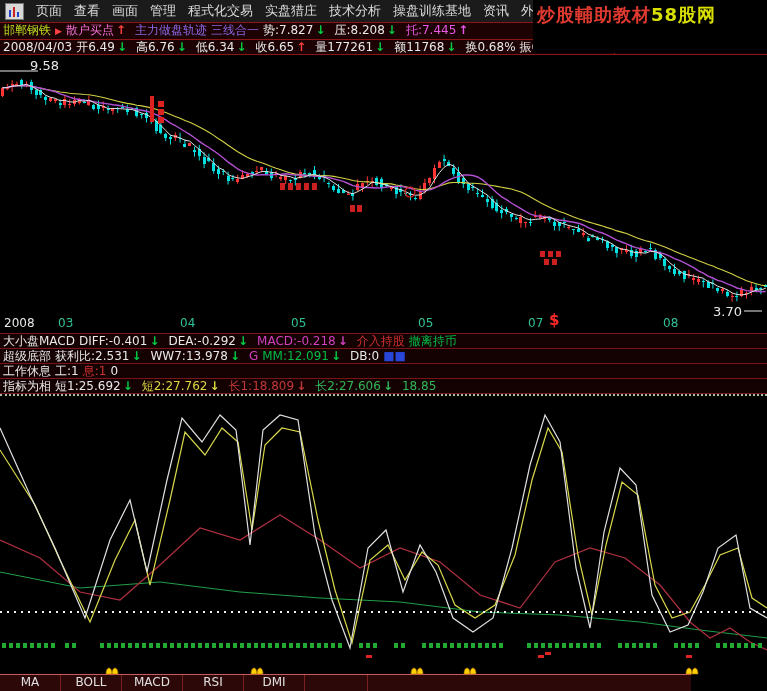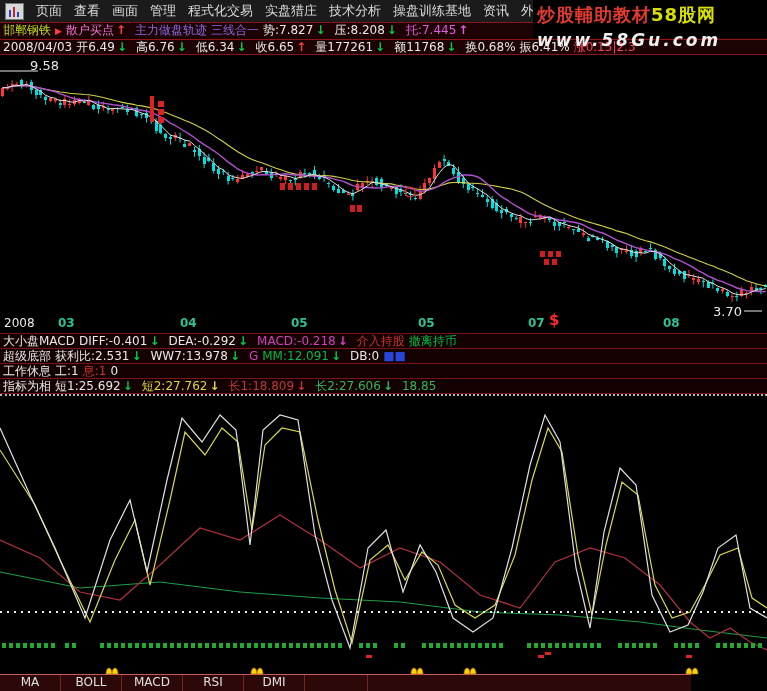--- a/index.html
+++ b/index.html
@@ -7,40 +7,40 @@
           font-family:"DejaVu Sans","Liberation Sans",sans-serif;}
   
   .menubar{position:absolute;left:0;top:0;width:767px;height:22px;background:#1b1b1b;
            display:flex;align-items:center;border-bottom:6px solid #c2410c;}
   .app-icon{width:17px;height:15px;background:#d8d8d8;margin:0 12px 0 5px;border:1px solid #777;
             position:relative;flex:0 0 auto;}
   .app-icon i{position:absolute;width:2px;background:#2244cc;bottom:2px;}
   .app-icon i.r{background:#cc2222;}
   .menubar .seg{margin-right:12px;color:#dcdcdc;font-size:13px;cursor:default;}
   
-  .banner{position:absolute;right:0;top:0;width:234px;height:38px;background:#000;z-index:9;
+  .banner{position:absolute;right:0;top:0;width:234px;height:53px;background:#000;z-index:9;
           padding-left:4px;box-sizing:border-box;}
   .banner .l1{margin-top:3px;font-size:18px;font-weight:bold;letter-spacing:1px;white-space:nowrap;}
   .banner .l1 .red{color:#e03a30;}
   .banner .l1 .yel{color:#d8e000;}
   .banner .l2{margin-top:3px;font-size:17px;font-style:italic;font-weight:bold;color:#f0f0f0;
               letter-spacing:3px;white-space:nowrap;}
   
   .inforow{position:absolute;left:0;width:767px;background:#1c0202;border-top:1px solid #8a1616;
            font-size:12px;line-height:15px;white-space:nowrap;overflow:hidden;padding-left:3px;box-sizing:border-box;}
   #row1{top:22px;height:17px;}
   #row2{top:39px;height:16px;border-bottom:1px solid #8a1616;}
   .seg{display:inline-block;margin-right:4px;}
   [data-name="down-arrow-icon"],[data-name="up-arrow-icon"]{margin-right:9px;margin-left:-2px;font-weight:bold;}
   [data-name="marker-icon"]{font-size:9px;}
   
   #mainchart{position:absolute;left:0;top:55px;width:767px;height:258px;background:#000;}
   #axisrow{position:absolute;left:0;top:313px;width:767px;height:20px;background:#000;font-size:12px;}
   .axis-year{position:absolute;top:3px;color:#e8e8e8;}
-  .axis-month{position:absolute;top:3px;color:#2fc098;font-weight:bold;}
+  .axis-month{position:absolute;top:3px;color:#2fc098;}
   .hl-label{position:absolute;color:#e8e8e8;font-size:13px;z-index:5;}
   .dollar{position:absolute;left:549px;top:-2px;color:#ff2a2a;font-size:15px;font-weight:bold;z-index:6;}
   
   #indrows{position:absolute;left:0;top:333px;width:767px;background:#140101;}
   .indrow{height:14px;line-height:14px;font-size:12px;white-space:nowrap;overflow:hidden;
           border-top:1px solid #7a1414;padding-left:3px;}
   #indrows .last{border-bottom:1px solid #7a1414;}
   .dotsep{position:absolute;left:0;top:394px;width:767px;height:0;border-top:2px dotted #a8c0a8;}
   #botchart{position:absolute;left:0;top:399px;width:767px;height:261px;background:#000;}
   
@@ -72,21 +72,20 @@
       <span class="seg" data-name="menu-item-tech-analysis">技术分析</span>
       <span class="seg" data-name="menu-item-training-base">操盘训练基地</span>
       <span class="seg" data-name="menu-item-news">资讯</span>
       <span class="seg" data-name="menu-item-plugin">外挂</span>
     </div>
 
   <div class="banner" data-name="ad-banner">
     <div class="l1" data-name="banner-title">
       <span class="red" data-name="banner-title-red">炒股輔助教材</span><span class="yel" data-name="banner-title-yellow">58股网</span>
     </div>
-    <div class="l2" data-name="banner-url">www.58Gu.com</div>
   </div>
 
   <div id="row1" class="inforow" data-name="stock-header-row"><span class="seg" data-name="stock-name" style="color: rgb(184, 220, 32);">邯郸钢铁</span><span class="seg" data-name="marker-icon" style="color: rgb(255, 64, 64);">▶</span><span class="seg" data-name="signal-label" style="color: rgb(240, 112, 216);">散户买点</span><span class="seg" data-name="up-arrow-icon" style="color: rgb(255, 64, 64);">↑</span><span class="seg" data-name="indicator-label" style="color: rgb(138, 106, 232);">主力做盘轨迹</span><span class="seg" data-name="indicator-label" style="color: rgb(138, 106, 232);">三线合一</span><span class="seg" data-name="value-shi" style="color: rgb(232, 232, 232);">势:7.827</span><span class="seg" data-name="down-arrow-icon" style="color: rgb(0, 204, 68);">↓</span><span class="seg" data-name="value-ya" style="color: rgb(232, 232, 232);">压:8.208</span><span class="seg" data-name="down-arrow-icon" style="color: rgb(0, 204, 68);">↓</span><span class="seg" data-name="value-tuo" style="color: rgb(232, 88, 232);">托:7.445</span><span class="seg" data-name="up-arrow-icon" style="color: rgb(232, 88, 232);">↑</span></div>
 
   <div id="row2" class="inforow" data-name="quote-row"><span class="seg" data-name="date-label" style="color: rgb(232, 232, 232);">2008/04/03</span><span class="seg" data-name="open-value" style="color: rgb(232, 232, 232);">开6.49</span><span class="seg" data-name="down-arrow-icon" style="color: rgb(0, 204, 68);">↓</span><span class="seg" data-name="high-value" style="color: rgb(232, 232, 232);">高6.76</span><span class="seg" data-name="down-arrow-icon" style="color: rgb(0, 204, 68);">↓</span><span class="seg" data-name="low-value" style="color: rgb(232, 232, 232);">低6.34</span><span class="seg" data-name="down-arrow-icon" style="color: rgb(0, 204, 68);">↓</span><span class="seg" data-name="close-value" style="color: rgb(232, 232, 232);">收6.65</span><span class="seg" data-name="up-arrow-icon" style="color: rgb(255, 64, 64);">↑</span><span class="seg" data-name="volume-value" style="color: rgb(232, 232, 232);">量177261</span><span class="seg" data-name="down-arrow-icon" style="color: rgb(0, 204, 68);">↓</span><span class="seg" data-name="amount-value" style="color: rgb(232, 232, 232);">额11768</span><span class="seg" data-name="down-arrow-icon" style="color: rgb(0, 204, 68);">↓</span><span class="seg" data-name="turnover-value" style="color: rgb(232, 232, 232);">换0.68%</span><span class="seg" data-name="amplitude-value" style="color: rgb(232, 232, 232);">振6.41%</span><span class="seg" data-name="change-value" style="color: rgb(255, 64, 96);">涨0.15|2.3</span></div>
 
   <svg id="mainchart" data-name="candlestick-chart" xmlns="http://www.w3.org/2000/svg">
       <line x1="2.5" y1="31.903956799999957" x2="2.5" y2="41.93581999999998" stroke="#ff3434" stroke-width="1"></line>
       <rect x="1" y="32.76638719999998" width="3" height="7.885334399999991" fill="#ff3434" shape-rendering="crispEdges"></rect>
       <line x1="7.3" y1="28.996263200000005" x2="7.3" y2="35.35033280000002" stroke="#ff3434" stroke-width="1"></line>

